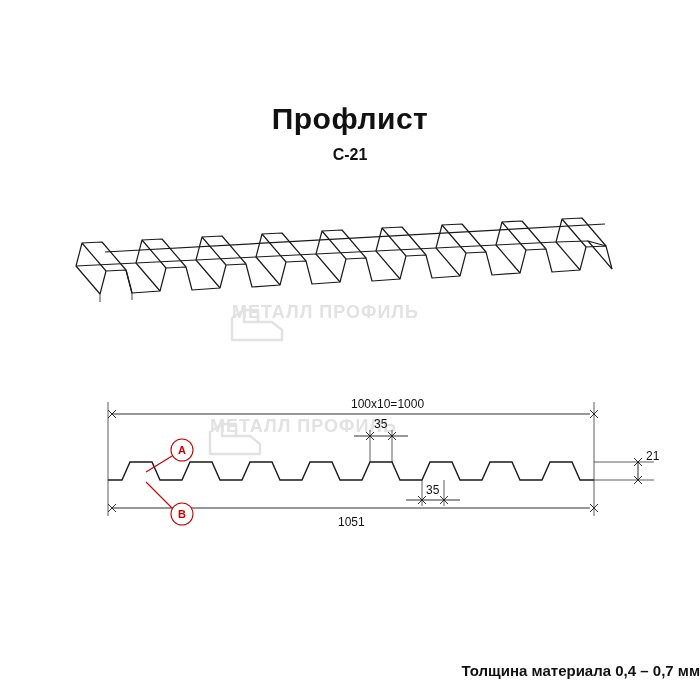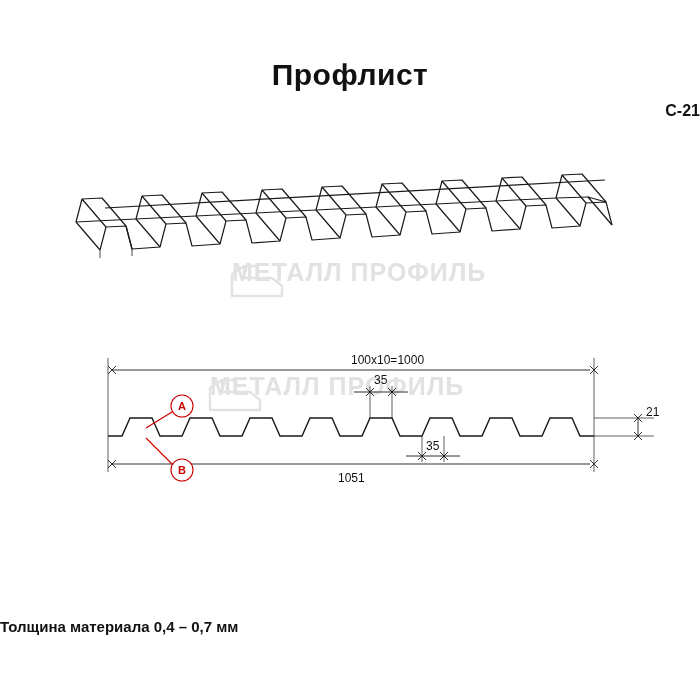--- a/index.html
+++ b/index.html
@@ -12,38 +12,39 @@
     background: #ffffff;
     font-family: "Liberation Sans", sans-serif;
     color: #1a1a1a;
     position: relative;
     overflow: hidden;
   }
   .page {
     position: relative;
     width: 700px;
     height: 556px;
+    margin-top: 44px;
   }
   .title {
     position: absolute;
     top: 58px;
     left: 0;
     width: 700px;
     text-align: center;
     font-size: 30px;
     font-weight: bold;
     letter-spacing: 0.5px;
     color: #111111;
   }
   .subtitle {
     position: absolute;
     top: 102px;
     left: 0;
     width: 700px;
-    text-align: right;
+    text-align: center;
     font-size: 16px;
     font-weight: bold;
     color: #111111;
   }
   .iso-wrap {
     position: absolute;
     top: 150px;
     left: 60px;
     width: 580px;
     height: 160px;
@@ -54,30 +55,30 @@
     left: 60px;
     width: 600px;
     height: 180px;
     text-align: center;
   }
   .footer {
     position: absolute;
     top: 618px;
     left: 0;
     width: 700px;
-    text-align: left;
+    text-align: right;
     font-size: 15px;
     font-weight: bold;
     color: #111111;
   }
   .watermark {
     position: absolute;
     pointer-events: none;
     color: #e2e2e2;
-    font-size: 25px;
+    font-size: 18px;
     font-weight: bold;
     letter-spacing: 1px;
     white-space: nowrap;
     user-select: none;
   }
   .wm1 {
     top: 258px;
     left: 232px;
   }
   .wm2 {

